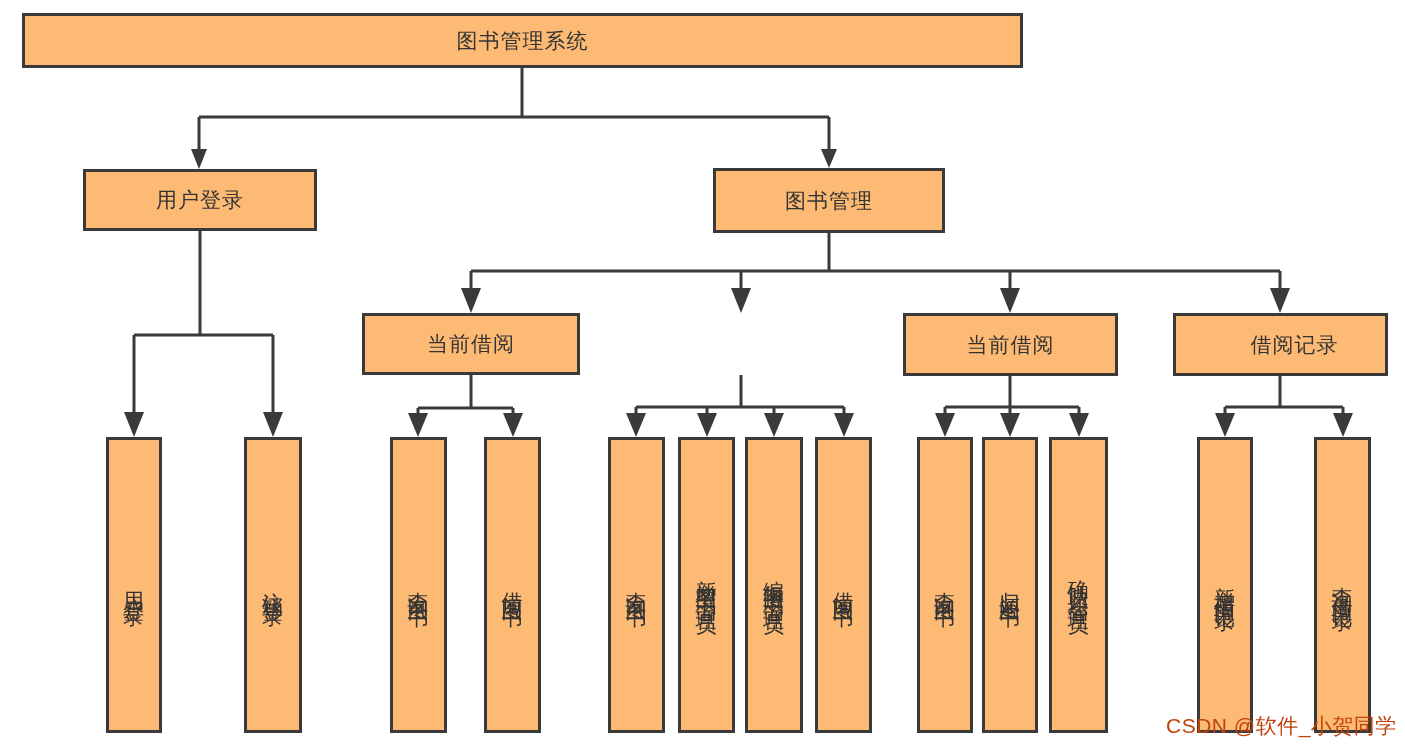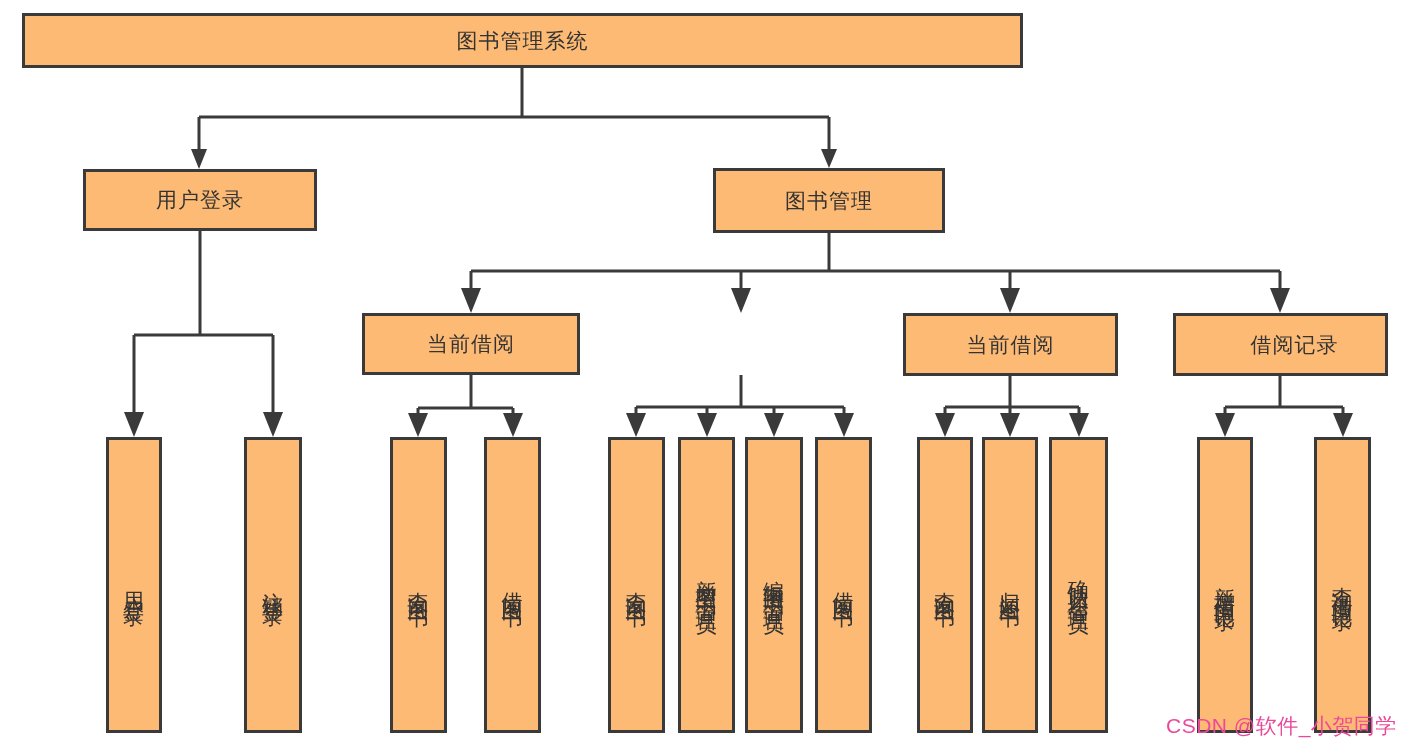--- a/index.html
+++ b/index.html
@@ -64,21 +64,21 @@
   #n-d2 { left: 982px;  width: 56px; }
   #n-d3 { left: 1049px; width: 59px; }
   #n-e1 { left: 1197px; width: 56px; }
   #n-e2 { left: 1314px; width: 57px; }
   #watermark {
     position: absolute;
     left: 1166px;
     top: 712px;
     font-size: 21px;
     letter-spacing: 0.5px;
-    color: #ec4899;
+    color: #c2410c;
     white-space: nowrap;
     z-index: 5;
   }
 </style>
 </head>
 <body>
 
 <div id="canvas">
 
   <svg id="wires" width="1405" height="747" viewBox="0 0 1405 747">

